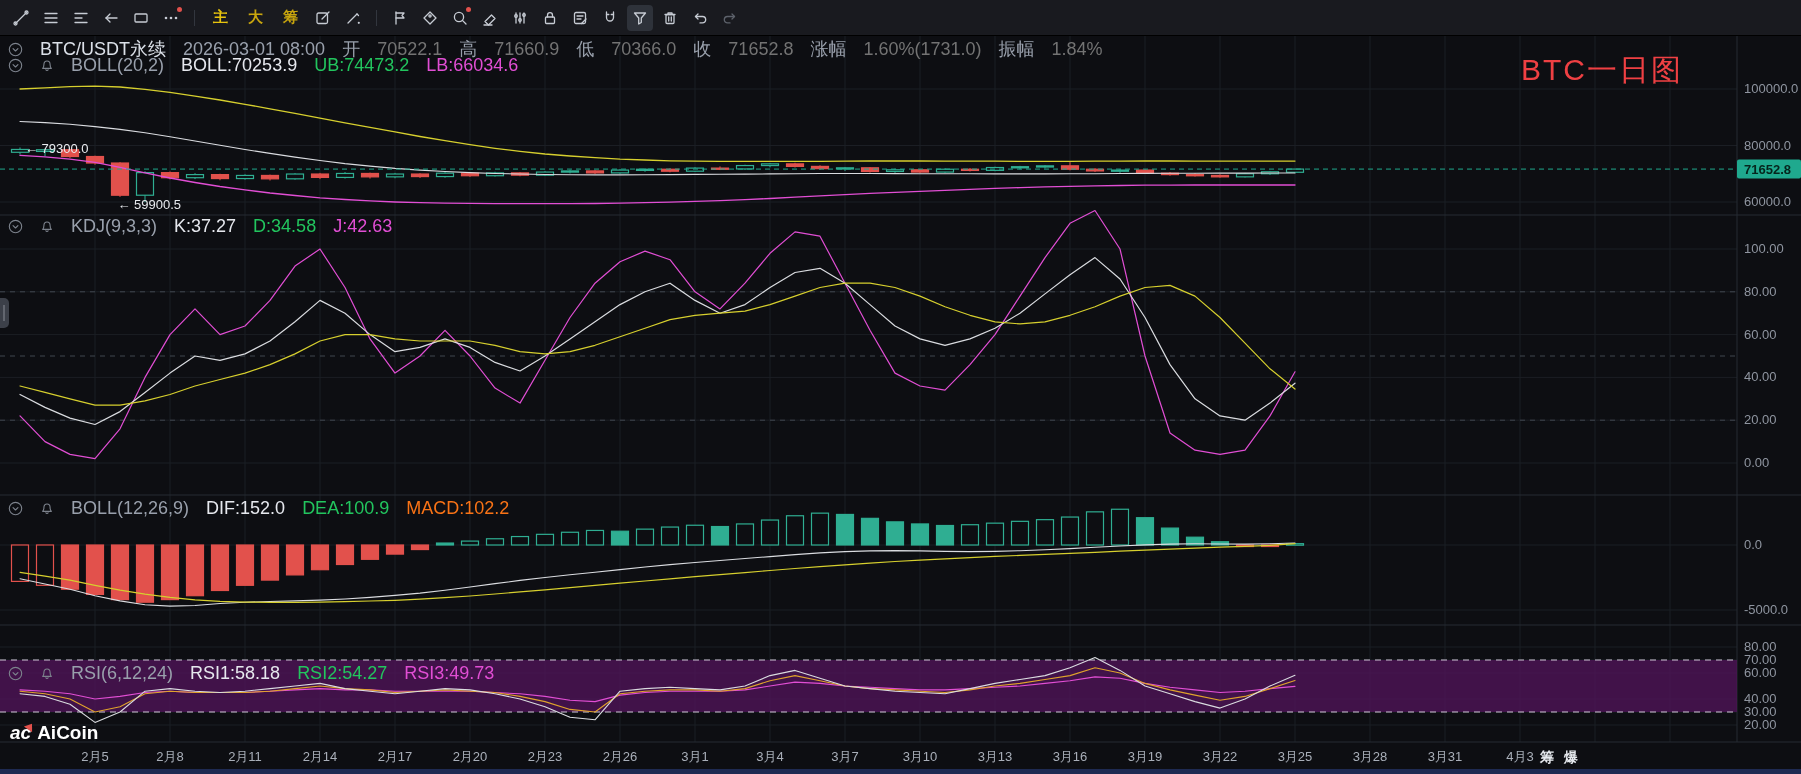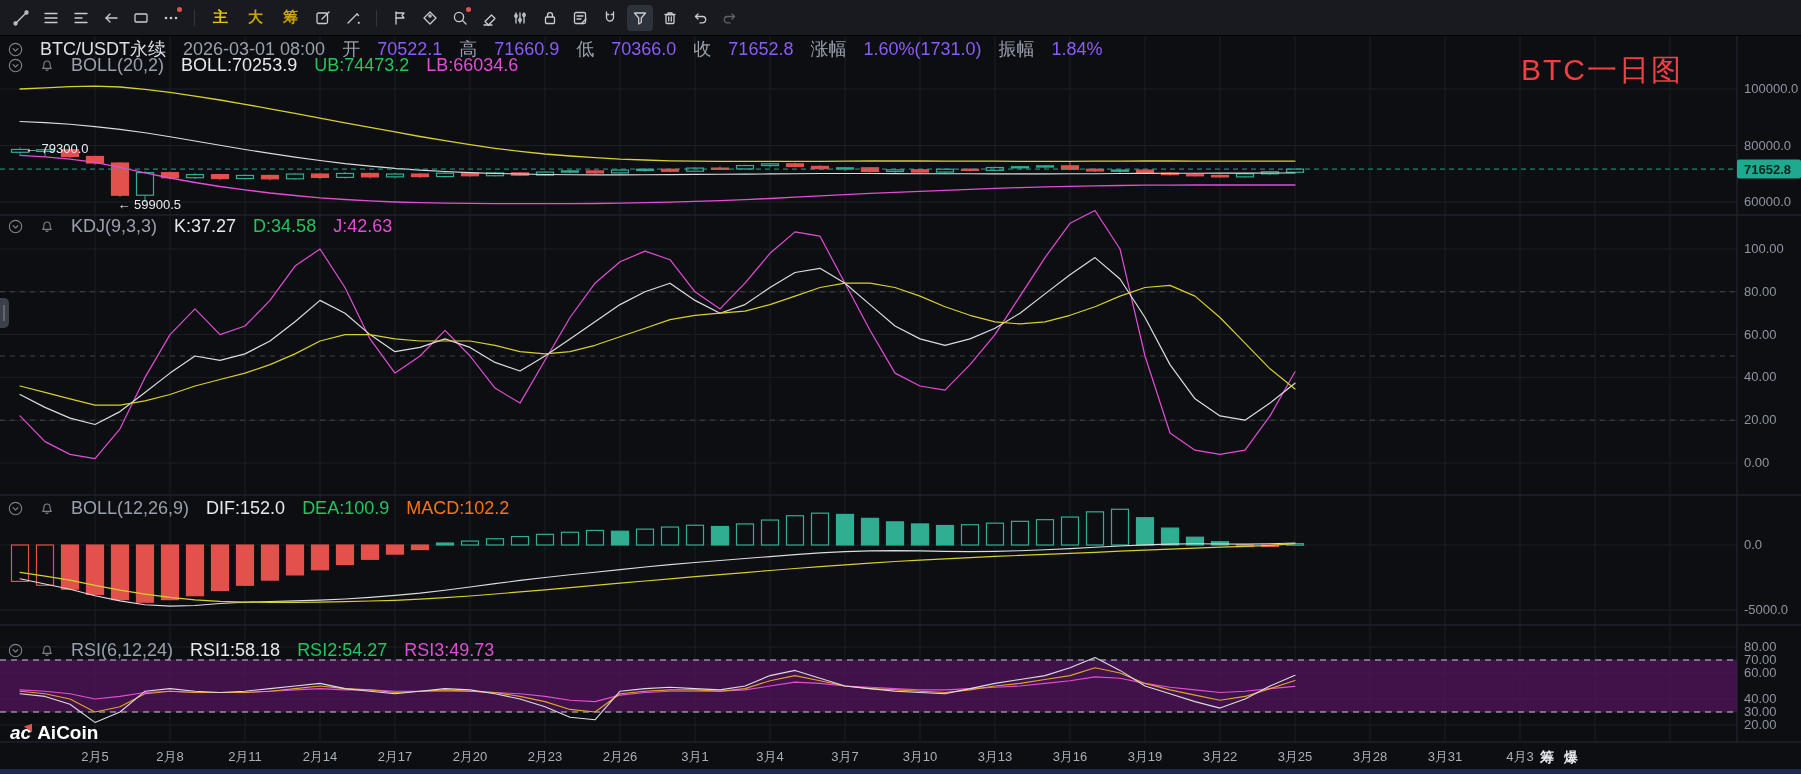--- a/index.html
+++ b/index.html
@@ -2,21 +2,21 @@
 <html><head>
 <meta charset="utf-8">
 <style>
   html,body{margin:0;padding:0}
   body{width:1801px;height:774px;position:relative;overflow:hidden;background:#0d0e12;
        font-family:"Liberation Sans","DejaVu Sans",sans-serif;}
   #chart{position:absolute;left:0;top:0;z-index:1}
   .ovl{position:absolute;z-index:5;display:flex;align-items:center;gap:17px;font-size:18px;white-space:nowrap}
   .sym{color:#dbe0e8}
   .lbl{color:#99a0ac}
-  .val{color:#8b5cf6}
+  .val{color:#737373}
   .vw{color:#e6e8ee}.vy{color:#22c55e}.vm{color:#e14ed4}.vg{color:#f97316}
   .cir svg, .bell svg{stroke:#7c828c;fill:none;stroke-width:1.2;stroke-linecap:round;stroke-linejoin:round;display:block}
   
   #toolbar{position:absolute;left:0;top:0;width:1801px;height:36px;background:#191a1f;
            border-bottom:1px solid #000;z-index:10;display:flex;align-items:center;gap:4px;padding-left:8px;box-sizing:border-box}
   .ti{width:26px;height:26px;display:flex;align-items:center;justify-content:center;border-radius:4px;position:relative;flex:0 0 auto}
   .ti svg{stroke:#c7ccd4;fill:none;stroke-width:1.3;stroke-linecap:round;stroke-linejoin:round;display:block}
   .ti.dim svg{stroke:#5d626b}
   .ti.active{background:#2e323a}
   .dot{position:absolute;top:2px;right:2px;width:5px;height:5px;border-radius:50%;background:#e2514c}
@@ -514,21 +514,21 @@
         <path d="M7.5 2.2c2 0 3.3 1.5 3.3 3.6c0 2.8.9 3.7 1.4 4.2H2.8c.5-.5 1.4-1.4 1.4-4.2C4.2 3.7 5.5 2.2 7.5 2.2Z"></path>
         <path d="M6.3 11.5a1.3 1.3 0 0 0 2.4 0"></path>
       </svg>
     </span>
   <span class="lbl">BOLL(12,26,9)</span>
   <span class="vw">DIF:152.0</span>
   <span class="vy">DEA:100.9</span>
   <span class="vg">MACD:102.2</span>
 </div>
 
-<div class="ovl" style="left:8px;top:640px">
+<div class="ovl" style="left:8px;top:663px">
   <span class="cir">
       <svg width="15" height="15" viewBox="0 0 16 16">
         <circle cx="8" cy="8" r="6.6"></circle>
         <polyline points="5.4,7 8,9.6 10.6,7"></polyline>
       </svg>
     </span>
   <span class="bell">
       <svg width="14" height="14" viewBox="0 0 15 15">
         <path d="M7.5 2.2c2 0 3.3 1.5 3.3 3.6c0 2.8.9 3.7 1.4 4.2H2.8c.5-.5 1.4-1.4 1.4-4.2C4.2 3.7 5.5 2.2 7.5 2.2Z"></path>
         <path d="M6.3 11.5a1.3 1.3 0 0 0 2.4 0"></path>

